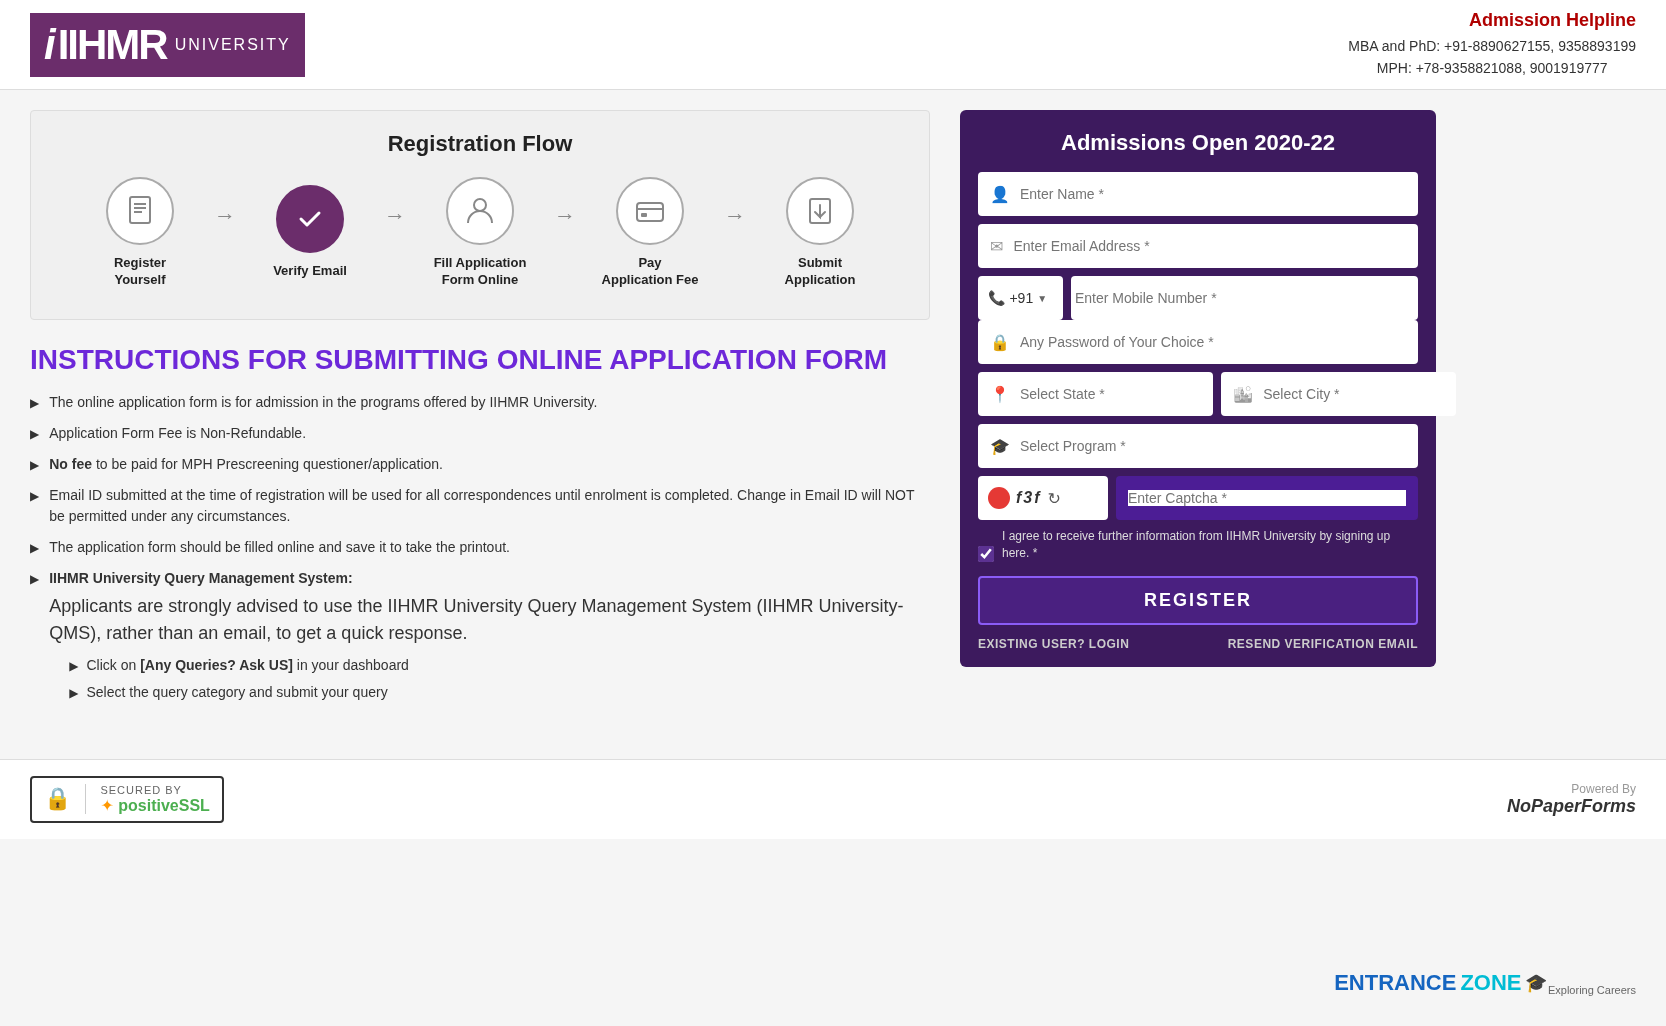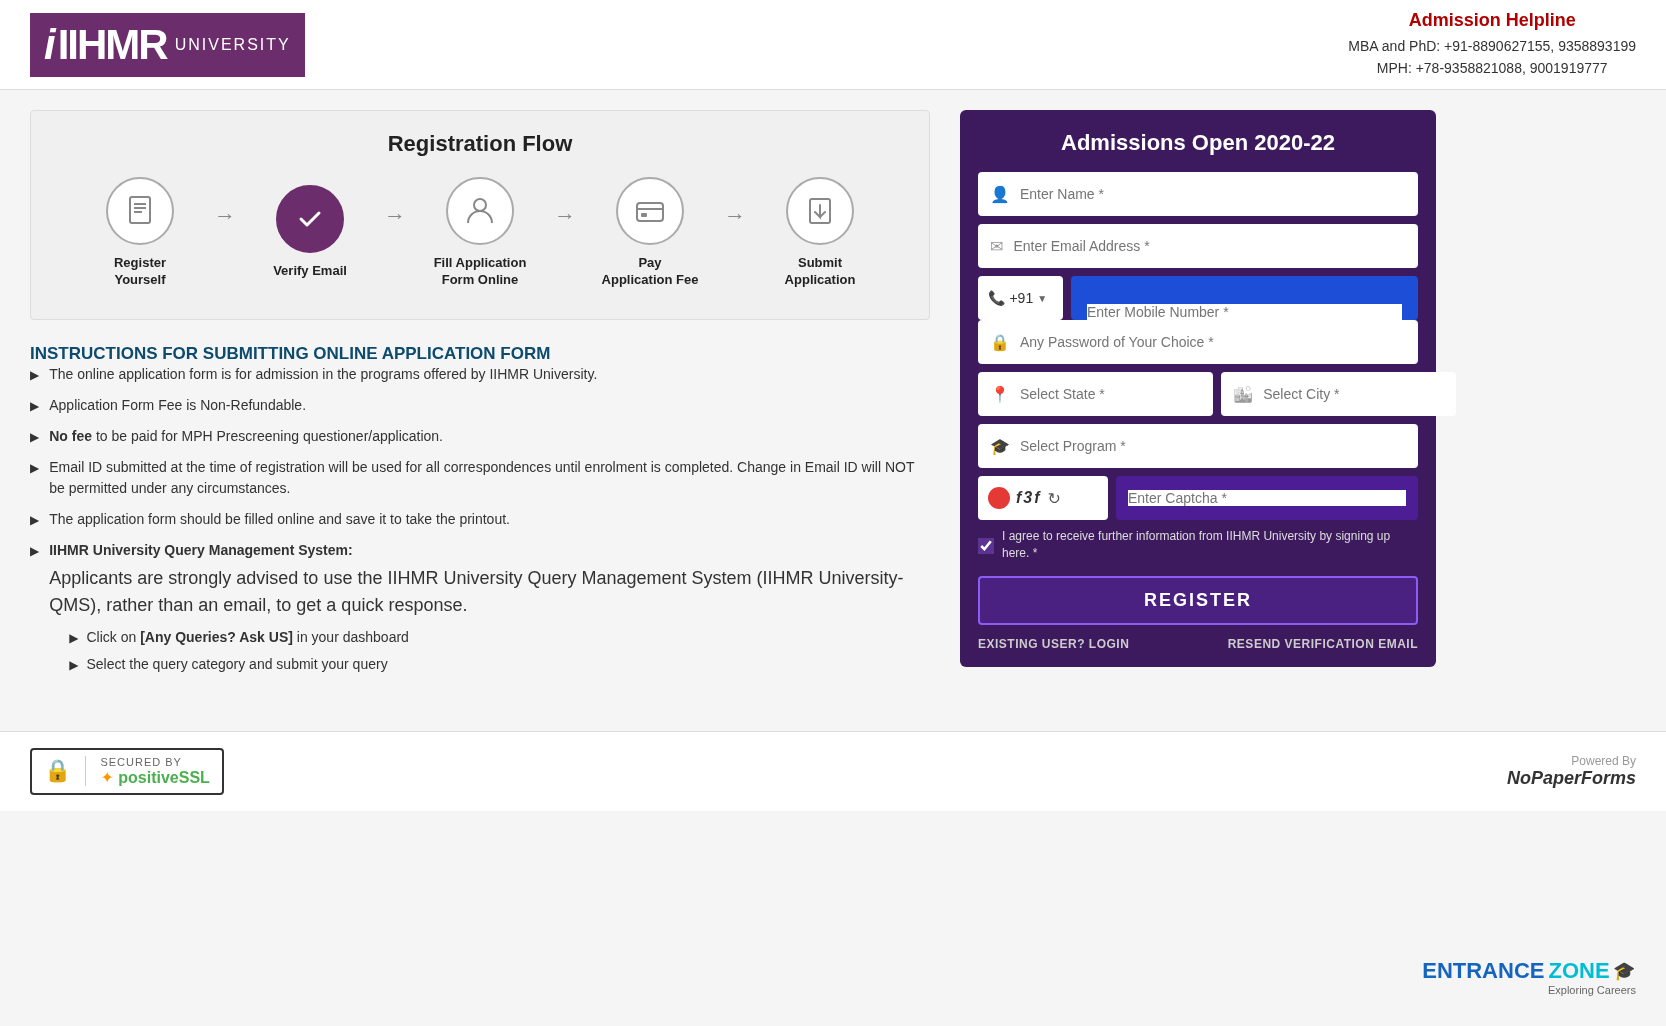--- a/index.html
+++ b/index.html
@@ -47,20 +47,21 @@
       margin-left: 4px;
     }
     .helpline-area {
       text-align: center;
     }
     .helpline-title {
       color: #b00000;
       font-weight: bold;
       font-size: 18px;
       margin-bottom: 4px;
+      text-align: right;
     }
     .helpline-text {
       font-size: 14px;
       color: #333;
       line-height: 1.6;
     }
     .main-content {
       display: flex;
       padding: 20px 30px;
       gap: 30px;
@@ -121,23 +122,24 @@
       color: #222;
       line-height: 1.3;
     }
     .flow-arrow {
       font-size: 22px;
       color: #888;
       margin: 0 4px;
       margin-bottom: 40px;
     }
     .instructions-title {
-      font-size: 17px;
-      font-weight: bold;
-      color: #0c4a6e;
+      font-size: 28px;
+      font-weight: bold;
+      color: #6d28d9;
+      margin-bottom: 16px;
     }
     .instructions-list {
       list-style: none;
       padding: 0;
     }
     .instructions-list > li {
       display: flex;
       align-items: flex-start;
       gap: 10px;
       margin-bottom: 10px;
@@ -216,25 +218,25 @@
       align-items: center;
       padding: 0 10px;
       height: 44px;
       gap: 4px;
       font-size: 14px;
       color: #333;
       flex-shrink: 0;
       min-width: 85px;
     }
     .phone-input-box {
-      background: #1d4ed8;
-      border-radius: 4px;
-      display: flex;
-      align-items: flex-end;
-      padding: 0 16px;
+      background: #ffffff;
+      border-radius: 4px;
+      display: flex;
+      align-items: center;
+      padding: 0 4px;
       height: 44px;
       flex: 1;
     }
     .phone-input-box input {
       border: none;
       outline: none;
       width: 100%;
       font-size: 14px;
       color: #555;
     }
@@ -292,21 +294,21 @@
     }
     .captcha-input-box input {
       border: none;
       outline: none;
       width: 100%;
       font-size: 14px;
       color: #555;
     }
     .agree-row {
       display: flex;
-      align-items: center;
+      align-items: flex-end;
       gap: 8px;
       margin-bottom: 14px;
     }
     .agree-checkbox {
       width: 16px;
       height: 16px;
       margin-top: 2px;
       accent-color: #5c3292;
       flex-shrink: 0;
     }
@@ -617,21 +619,21 @@
           <span style="font-size:16px; font-weight:bold; color:#4caf50;"> positive</span><span style="font-size:16px; font-weight:bold; color:#4caf50;">SSL</span>
         </div>
       </div>
     </div>
     <div class="powered-by">
       <div class="powered-text">Powered By</div>
       <div class="npf-brand">NoPaperForms</div>
     </div>
   </div>
 
-  <div style="position:fixed; bottom:30px; right:30px; display:flex; flex-direction:column; align-items:flex-end;">
+  <div style="position:fixed; bottom:30px; right:30px; display:flex; flex-direction:row; align-items:flex-end;">
     <div style="display:flex; align-items:center; gap:4px;">
       <span style="font-size:22px; font-weight:bold; color:#1565c0;">ENTRANCE</span>
         <span style="font-size:22px; font-weight:bold; color:#00bcd4;">ZONE</span>
       <span style="font-size:18px;">🎓</span>
     </div>
     <div style="font-size:11px; color:#666;">Exploring Careers</div>
   </div>
 
 </div>
 

